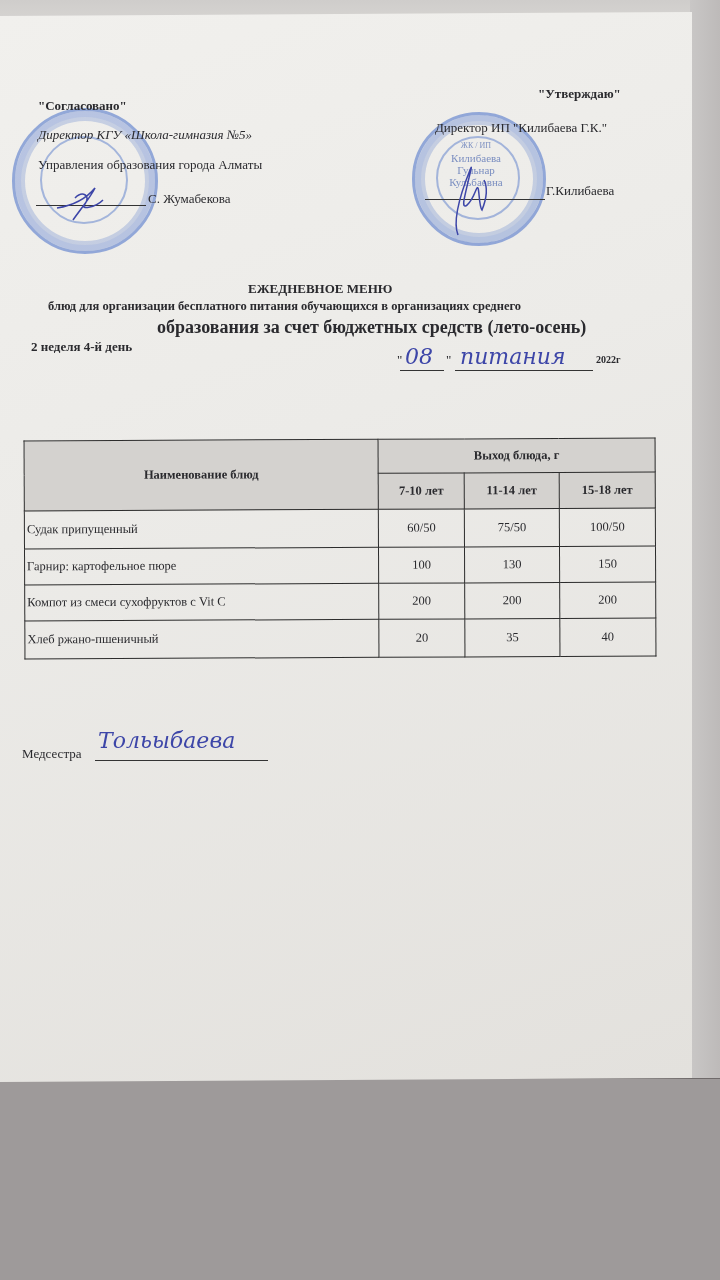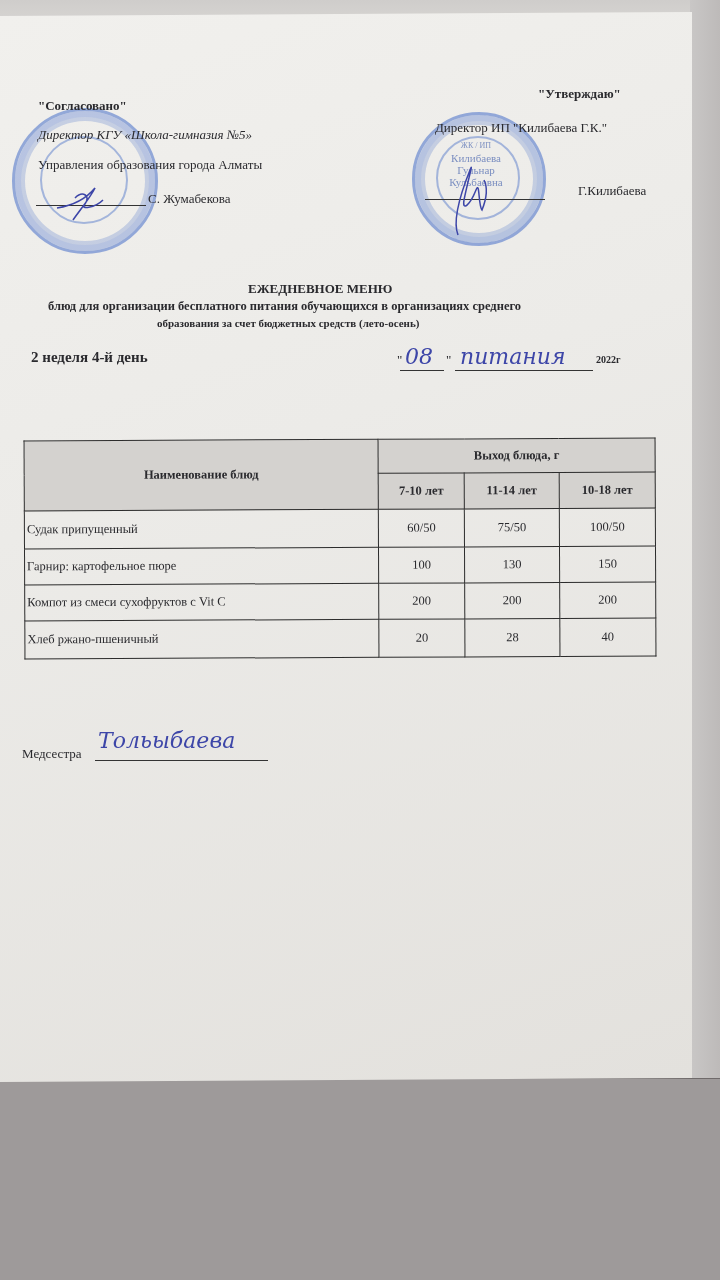--- a/index.html
+++ b/index.html
@@ -91,48 +91,48 @@
     <div>Килибаева</div>
     <div>Гульнар</div>
     <div>Кульбаевна</div>
   </div>
   <div class="txt bold" style="left:538px; top:86px;">"Утверждаю"</div>
   <div class="txt" style="left:435px; top:120px;">Директор ИП "Килибаева Г.К."</div>
   <div class="underline" style="left:425px; top:199px; width:120px;"></div>
   <svg class="sig" style="left:440px; top:150px;" width="60" height="90" viewBox="0 0 60 90">
     <path d="M18 85 C12 70, 22 40, 30 20 C34 10, 28 30, 24 50 C22 62, 30 55, 36 40 C40 30, 38 55, 42 60 C46 50, 48 38, 44 30" stroke="#3d46a8" stroke-width="1.5" fill="none"></path>
   </svg>
-  <div class="txt" style="left:546px; top:183px;margin-left:32px;">Г.Килибаева</div>
+  <div class="txt" style="left:546px; top:183px;">Г.Килибаева</div>
 </div>
 
 <div class="txt bold" style="left:248px; top:281px;">ЕЖЕДНЕВНОЕ МЕНЮ</div>
 <div class="txt bold" style="left:48px; top:299px; font-size:12.5px;text-align:right;">блюд для организации бесплатного питания обучающихся   в организациях среднего</div>
-<div class="txt bold" style="left:157px; top:317px; font-size:11px;">образования за счет бюджетных средств (лето-осень)</div>
+<div class="txt bold" style="left:157px; top:317px; font-size:18px;">образования за счет бюджетных средств (лето-осень)</div>
 
-<div class="txt bold" style="left:31px; top:349px; font-size:15px;">2 неделя 4-й день</div>
+<div class="txt bold" style="left:31px; top:339px; font-size:13px;">2 неделя 4-й день</div>
 <div>
   <span class="txt" style="left:397px; top:352px;">"</span>
   <span class="handwrite" style="left:405px; top:344px; font-size:22px;">08</span>
   <div class="underline" style="left:400px; top:370px; width:44px;"></div>
   <span class="txt" style="left:446px; top:352px;">"</span>
   <span class="handwrite" style="left:460px; top:344px; font-size:22px;">питания</span>
   <div class="underline" style="left:455px; top:370px; width:138px;"></div>
   <span class="txt bold" style="left:596px; top:354px; font-size:10px;">2022г</span>
 </div>
 
 <table class="menu">
   <tbody>
       <tr style="height:34px;">
     <th rowspan="2" style="width:345px;">Наименование блюд</th>
     <th colspan="3">Выход блюда, г</th>
   </tr>
   <tr style="height:36px;">
     <th>7-10 лет</th>
     <th>11-14 лет</th>
-    <th>10-18 лет</th>
+    <th>15-18 лет</th>
   </tr>
   <tr style="height:38px;">
     <td class="name">Судак припущенный</td>
     <td class="num">60/50</td>
     <td class="num">75/50</td>
     <td class="num">100/50</td>
   </tr>
   <tr style="height:36px;">
     <td class="name">Гарнир:  картофельное пюре</td>
     <td class="num">100</td>
@@ -141,21 +141,21 @@
   </tr>
   <tr style="height:36px;">
     <td class="name">Компот из смеси сухофруктов с Vit C</td>
     <td class="num">200</td>
     <td class="num">200</td>
     <td class="num">200</td>
   </tr>
   <tr style="height:38px;">
     <td class="name">Хлеб ржано-пшеничный</td>
     <td class="num">20</td>
-    <td class="num">28</td>
+    <td class="num">35</td>
     <td class="num">40</td>
   </tr>
 </tbody>
   </table>
 
 <div>
   <div class="txt" style="left:22px; top:746px;">Медсестра</div>
   <div class="underline" style="left:95px; top:760px; width:173px;"></div>
   <div class="handwrite" style="left:98px; top:728px; font-size:22px;">Тольыбаева</div>
 </div>

